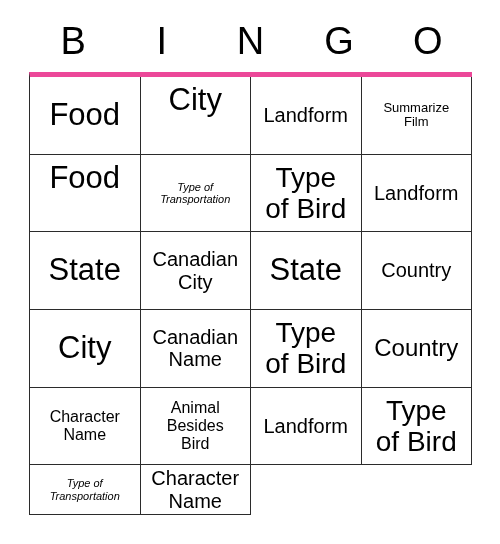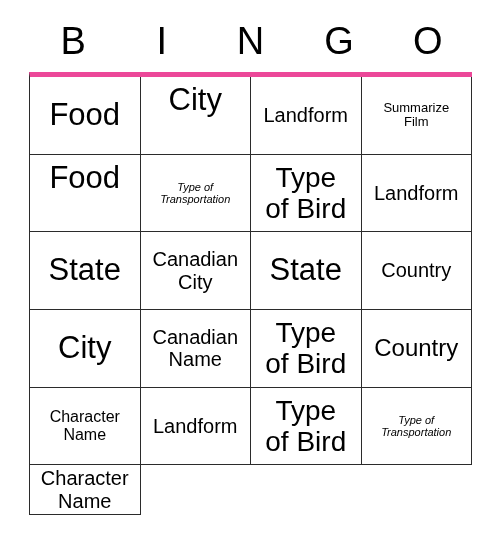--- a/index.html
+++ b/index.html
@@ -157,20 +157,25 @@
 of Bird</span>
       </div>
       <div class="cell va-center">
         <span class="cell-text fs-lg">Country</span>
       </div>
       <div class="cell va-center">
         <span class="cell-text fs-sm">Character
 Name</span>
       </div>
       <div class="cell va-center">
+        <span class="cell-text fs-sm">Animal
+Besides
+Bird</span>
+      </div>
+      <div class="cell va-center">
         <span class="cell-text fs-md">Landform</span>
       </div>
       <div class="cell va-center">
         <span class="cell-text fs-xl">Type
 of Bird</span>
       </div>
       <div class="cell va-center">
         <span class="cell-text fs-xxs">Type of
 Transportation</span>
       </div>

